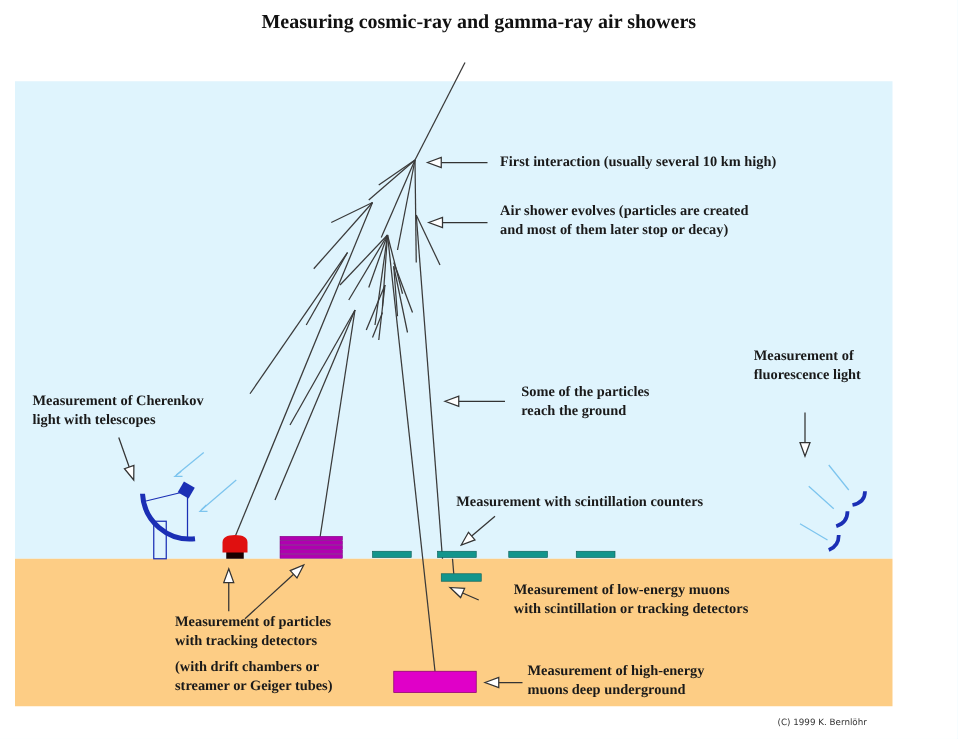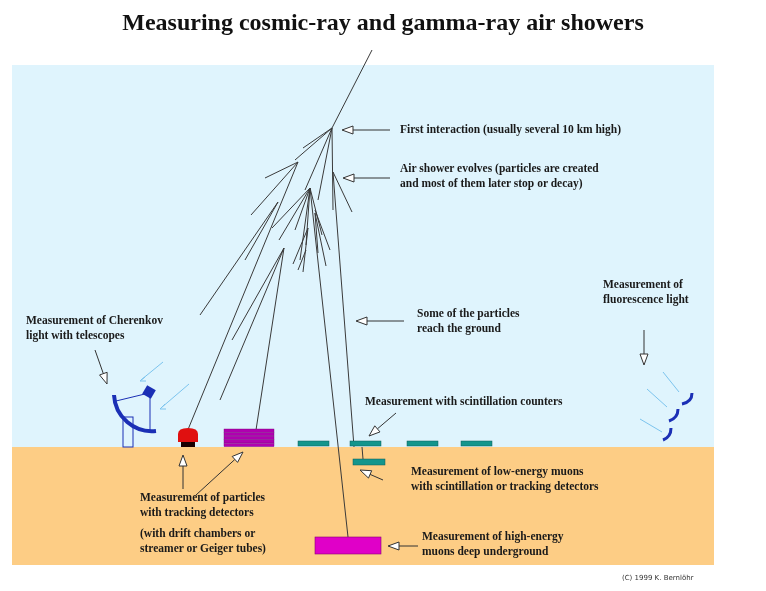--- a/index.html
+++ b/index.html
@@ -1,19 +1,19 @@
 <!DOCTYPE html>
 <html><head>
 <meta charset="utf-8">
 <style>
   html, body { margin: 0; padding: 0; background: #ffffff; }
   body { width: 766px; height: 591px; position: relative; overflow: hidden;
          font-family: "Liberation Serif", "DejaVu Serif", serif; }
   #title { position: absolute; left: 0; top: 9px; width: 766px; text-align: center;
-           font-family: "Liberation Serif", serif; font-weight: bold; font-size: 24px; color: #111; }
+           font-family: "Liberation Serif", serif; font-weight: bold; font-size: 16px; color: #111; }
   svg#scene { position: absolute; left: 0; top: 0; }
   .lbl { font-family: "Liberation Serif", serif; font-weight: bold; font-size: 11.5px; fill: #1a1a1a; }
   .credit { font-family: "DejaVu Sans", sans-serif; font-size: 7px; fill: #333; }
   .track { stroke: #3a3a3a; stroke-width: 1; fill: none; }
   .ptr { stroke: #333; stroke-width: 1; fill: none; }
   .ptrhead { fill: #fff; stroke: #333; stroke-width: 1; }
   .light { stroke: #7cc4ee; stroke-width: 1; fill: none; }
 </style>
 </head>
 <body>

